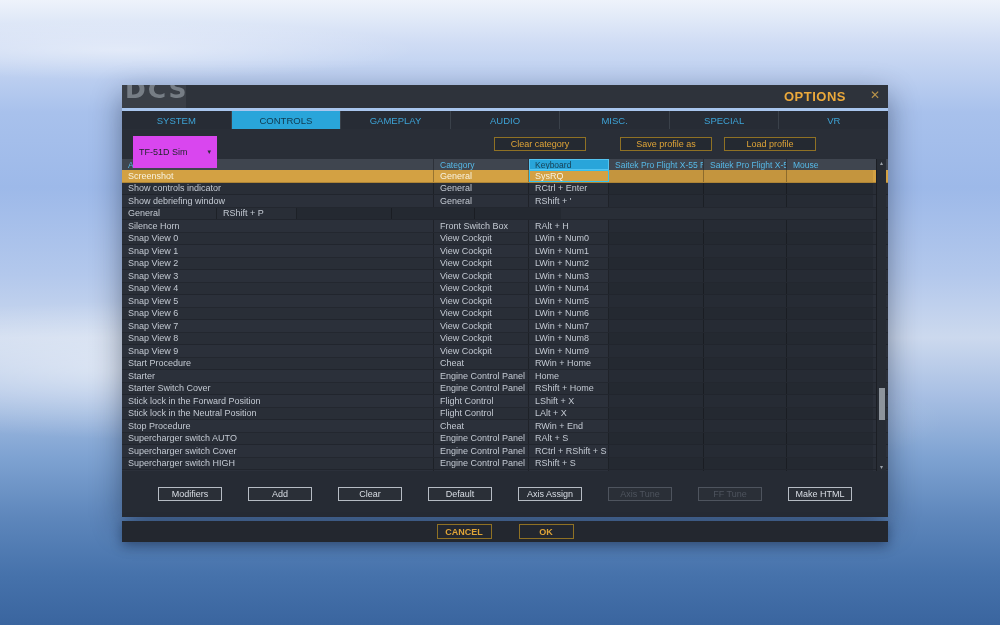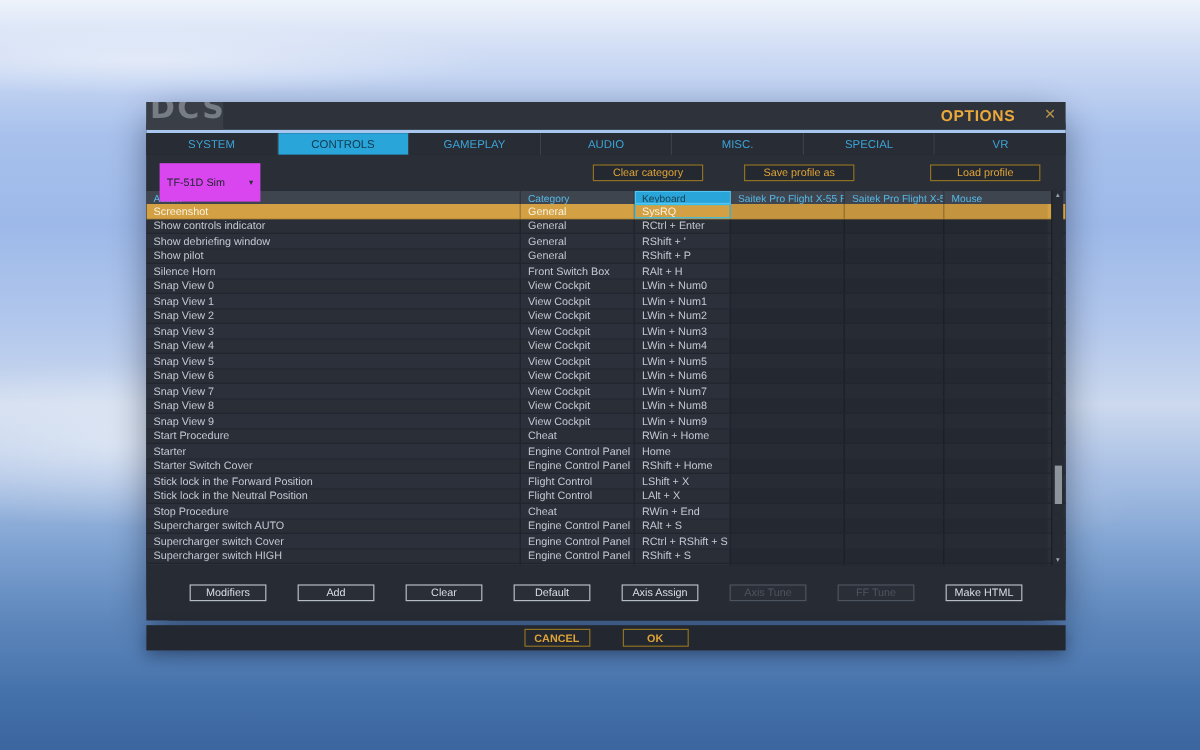--- a/index.html
+++ b/index.html
@@ -14,21 +14,21 @@
   .cloud{position:absolute;pointer-events:none;}
   .cloud.c1{left:-120px;top:300px;width:700px;height:140px;
     background:radial-gradient(ellipse at 40% 50%, rgba(255,255,255,.55), rgba(255,255,255,0) 70%);}
   .cloud.c2{left:250px;top:360px;width:700px;height:120px;
     background:radial-gradient(ellipse at 50% 50%, rgba(255,255,255,.30), rgba(255,255,255,0) 70%);}
   .cloud.c3{left:-80px;top:20px;width:500px;height:60px;
     background:radial-gradient(ellipse at 40% 50%, rgba(255,255,255,.45), rgba(255,255,255,0) 70%);}
 
   
   .dialog{position:absolute;left:122px;top:85px;width:766px;height:432px;
-    background:#262b34;box-shadow:0 10px 28px rgba(8,18,40,.45);border-radius:20px;}
+    background:#262b34;box-shadow:0 10px 28px rgba(8,18,40,.45);}
 
   .titlebar{height:23px;background:#2e333b;position:relative;display:flex;align-items:center;}
   .logo-box{width:64px;height:23px;background:#3a3f47;overflow:hidden;position:relative;}
   .logo-text{position:absolute;top:-10px;left:3px;font-weight:bold;font-size:25px;
     color:#767d85;letter-spacing:2px;font-family:"DejaVu Sans",sans-serif;}
   .options-title{position:absolute;right:42px;color:#eba93b;font-weight:bold;
     font-size:13px;letter-spacing:.5px;}
   .close-x{position:absolute;right:8px;top:4px;color:#b8934a;font-size:12px;line-height:12px;cursor:default;}
 
   .blue-line{height:3px;background:#a9c6ee;}
@@ -44,21 +44,21 @@
     font-size:9px;display:flex;align-items:center;justify-content:space-between;
     padding:16px 6px;box-sizing:border-box;}
   .dd-profile{left:11px;width:84px;}
   .dd-category{left:106px;width:172px;}
   .dd-arrow{font-size:7px;color:#2a2f37;margin-left:6px;}
   .gold-btn{position:absolute;top:8px;height:14px;border:1px solid #8f7124;color:#dfa437;
     font-size:9px;display:flex;align-items:center;justify-content:center;
     background:rgba(0,0,0,.10);box-sizing:border-box;}
   .btn-clearcat{left:372px;width:92px;}
   .btn-saveprof{left:498px;width:92px;}
-  .btn-loadprof{left:653px;width:92px;}
+  .btn-loadprof{left:602px;width:92px;}
 
   
   .thead{height:11px;display:flex;background:#3f454f;font-size:8.5px;color:#57b9e7;}
   .th{display:flex;align-items:center;padding-left:6px;box-sizing:border-box;
     overflow:hidden;white-space:nowrap;border-right:1px solid rgba(0,0,0,.28);}
   .th.kb{background:#29a5da;color:#173f52;outline:1px solid #55c4f0;outline-offset:-1px;}
   .w-action{width:312px}.w-cat{width:95px}.w-kb{width:80px}
   .w-s1{width:95px}.w-s2{width:83px}.w-mouse{width:86px;border-right:none;}
 
   .tbody{height:301px;overflow:hidden;position:relative;background:#262b34;}
@@ -163,21 +163,20 @@
       </div>
       <div class="row odd">
         <div class="cell c-action w-action">Show debriefing window</div>
         <div class="cell c-cat w-cat">General</div>
         <div class="cell c-kb w-kb">RShift + '</div>
         <div class="cell c-s1 w-s1 dim"></div>
         <div class="cell c-s2 w-s2 dim"></div>
         <div class="cell c-mouse w-mouse dim last"></div>
       </div>
       <div class="row even">
-        <div class="cell c-action w-action">Show pilot</div>
         <div class="cell c-cat w-cat">General</div>
         <div class="cell c-kb w-kb">RShift + P</div>
         <div class="cell c-s1 w-s1 dim"></div>
         <div class="cell c-s2 w-s2 dim"></div>
         <div class="cell c-mouse w-mouse dim last"></div>
       </div>
       <div class="row odd">
         <div class="cell c-action w-action">Silence Horn</div>
         <div class="cell c-cat w-cat">Front Switch Box</div>
         <div class="cell c-kb w-kb">RAlt + H</div>

